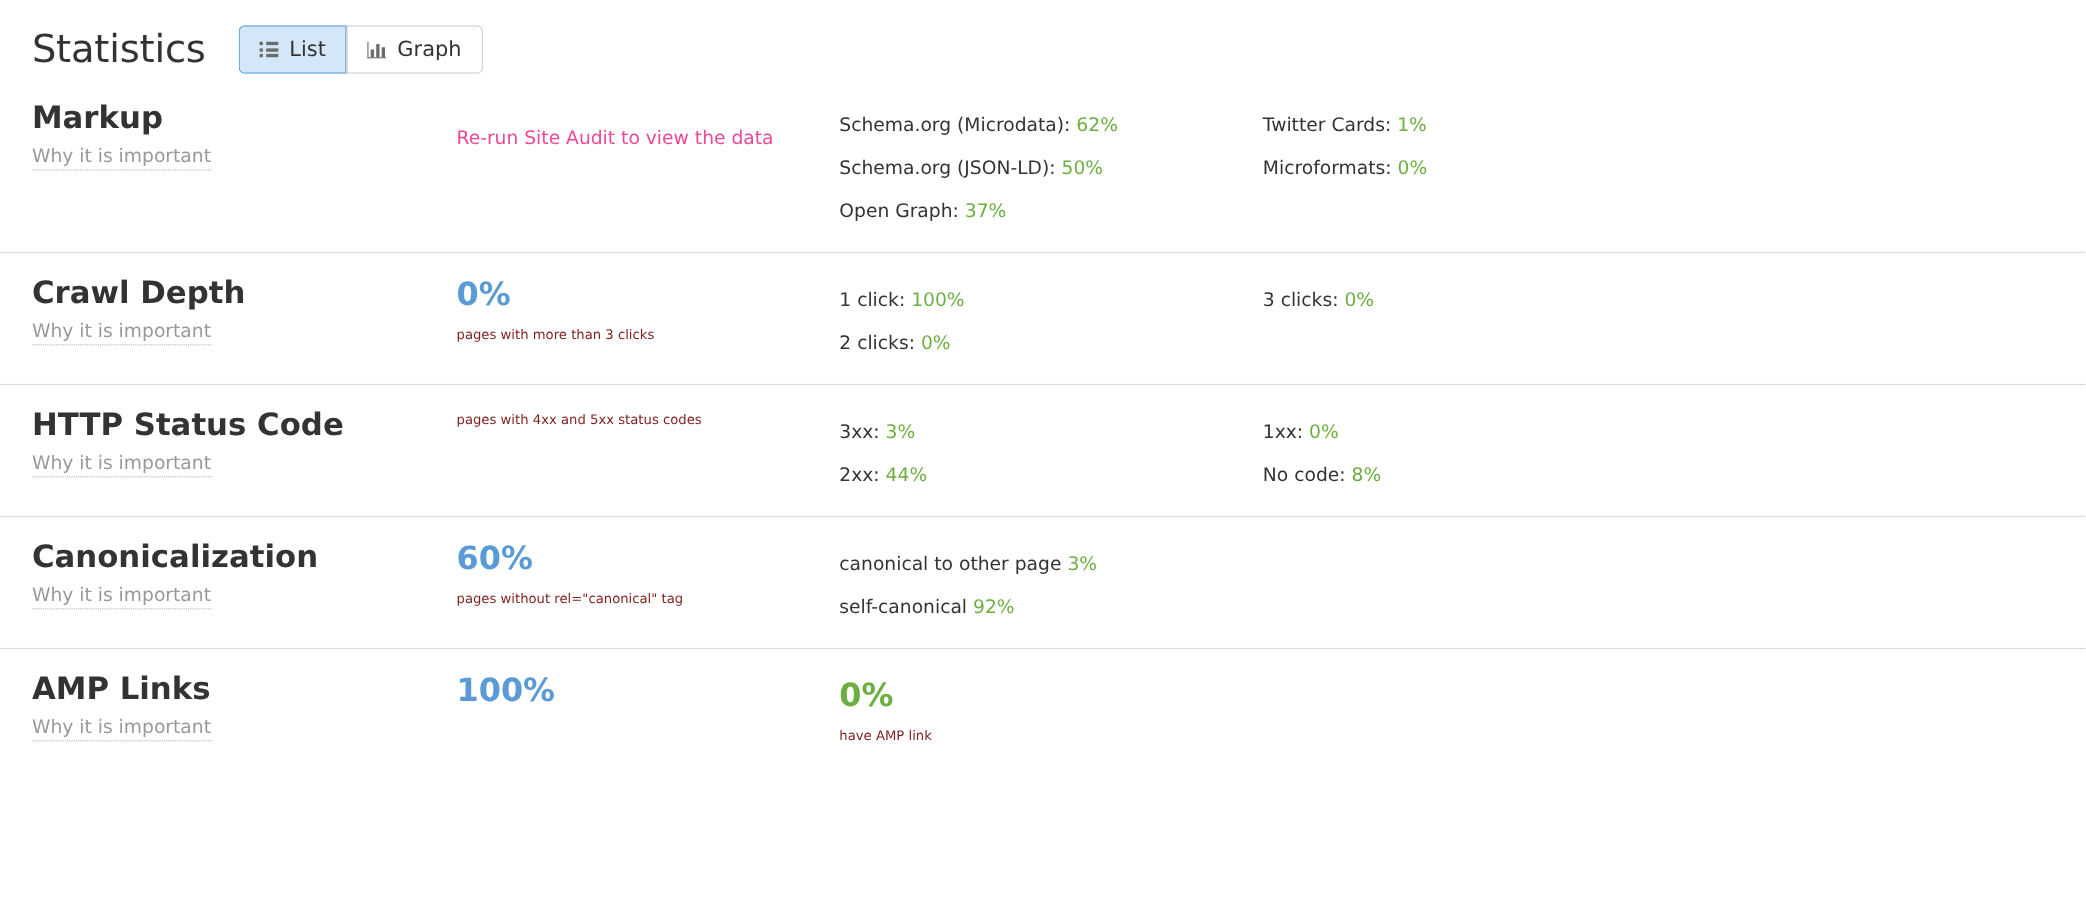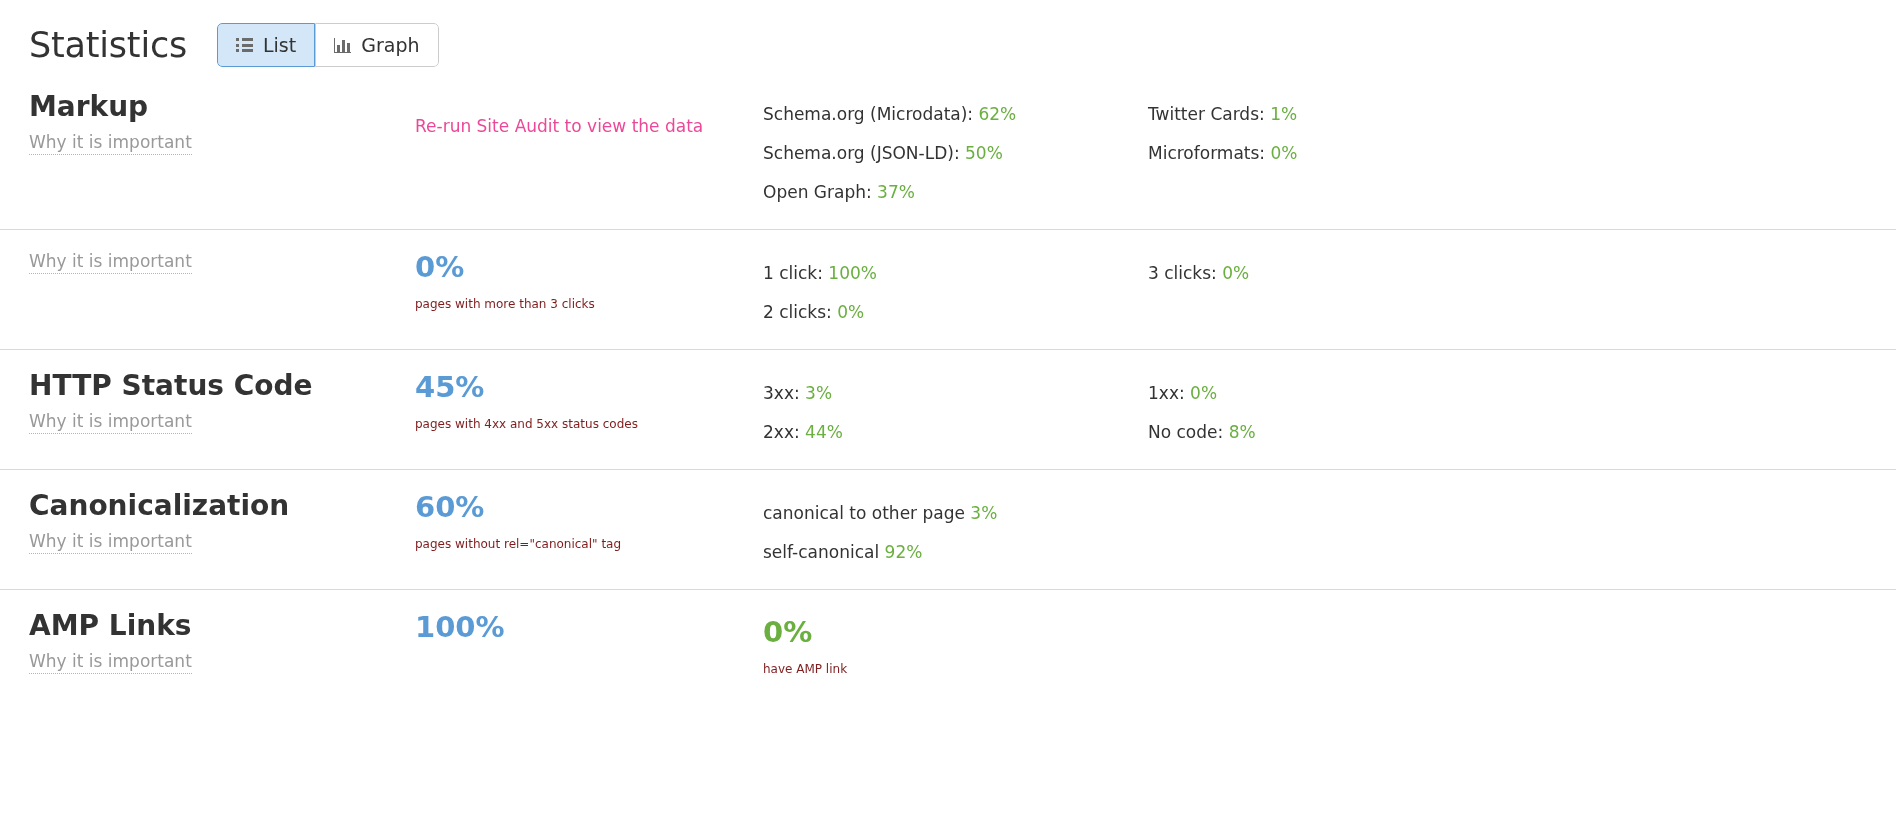--- a/index.html
+++ b/index.html
@@ -228,20 +228,21 @@
       </div>
       <div class="detail-line">
         <span>Microformats:</span>
         <span class="dv">0%</span>
       </div>
     </div>
   </div>
 
   <div class="stat-row">
     <div class="col-name">
+      <div class="stat-name">Crawl Depth</div>
       <a class="why-link">Why it is important</a>
     </div>
     <div class="col-value">
       <div class="big-value">0%</div>
       <div class="value-caption">pages with more than 3 clicks</div>
     </div>
     <div class="col-detail">
       <div class="detail-line">
         <span>1 click:</span>
         <span class="dv">100%</span>
@@ -258,21 +259,20 @@
       </div>
     </div>
   </div>
 
   <div class="stat-row">
     <div class="col-name">
       <div class="stat-name">HTTP Status Code</div>
       <a class="why-link">Why it is important</a>
     </div>
     <div class="col-value">
-      <div class="big-value">45%</div>
       <div class="value-caption">pages with 4xx and 5xx status codes</div>
     </div>
     <div class="col-detail">
       <div class="detail-line">
         <span>3xx:</span>
         <span class="dv">3%</span>
       </div>
       <div class="detail-line">
         <span>2xx:</span>
         <span class="dv">44%</span>

